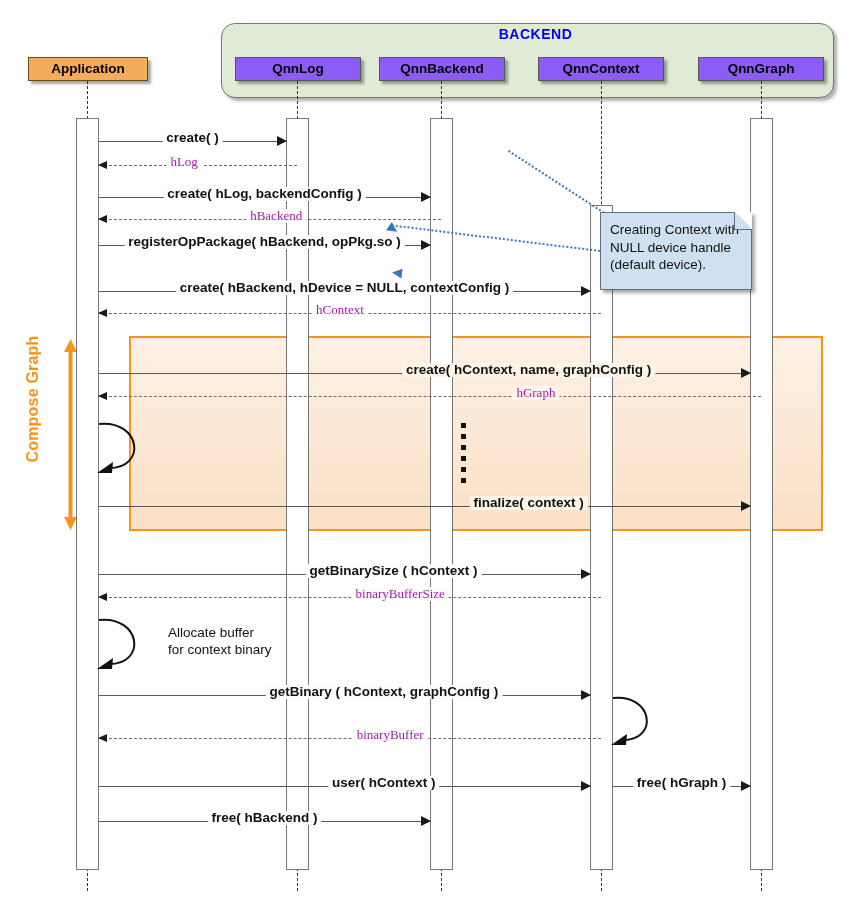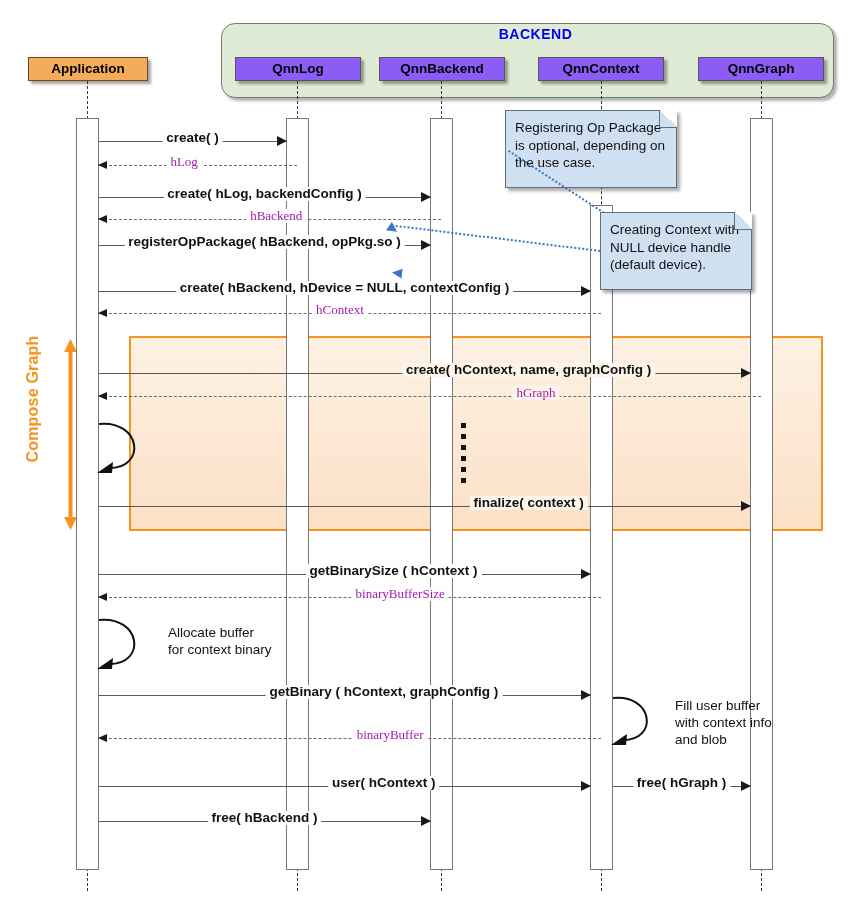--- a/index.html
+++ b/index.html
@@ -219,23 +219,20 @@
   <div class="msg call" style="left:99px;top:695px;width:491px;">
     <div class="line"></div>
     <div class="head r"></div>
     <div class="cap" style="left:58%;">getBinary ( hContext, graphConfig )</div>
   </div>
 
   <svg class="selfloop" style="left:609px;top:692px;width:62px;height:58px;" viewBox="0 0 62 58">
     <path d="M4,6 C44,2 50,48 14,48" fill="none" stroke="#111" stroke-width="2"></path>
     <polygon points="2,53 18,42 17,53" fill="#111"></polygon>
   </svg>
-  <div class="selfnote" style="left:675px;top:697px;">Fill user buffer
-with context info
-and blob</div>
 
   <div class="msg ret" style="left:99px;top:738px;width:502px;">
     <div class="line"></div>
     <div class="head l"></div>
     <div class="cap" style="left:58%;">binaryBuffer</div>
   </div>
 
   <div class="msg call" style="left:99px;top:786px;width:491px;">
     <div class="line"></div>
     <div class="head r"></div>
@@ -247,24 +244,20 @@
     <div class="head r"></div>
     <div class="cap" style="left:50%;">free( hGraph )</div>
   </div>
 
   <div class="msg call" style="left:99px;top:821px;width:331px;">
     <div class="line"></div>
     <div class="head r"></div>
     <div class="cap" style="left:50%;">free( hBackend )</div>
   </div>
 
-  <div class="note" style="left:505px;top:110px;width:172px;height:78px;">
-    <div class="fold"></div>
-    <span>Registering Op Package is optional, depending on the use case.</span>
-  </div>
 
   <div class="noteline" style="left:509px;top:150px;width:130px;transform:rotate(33deg);"></div>
   <div class="notearrow" style="left:388px;top:224px;transform:rotate(215deg);"></div>
 
   <div class="note" style="left:600px;top:212px;width:152px;height:78px;">
     <div class="fold"></div>
     <span>Creating Context with NULL device handle (default device).</span>
   </div>
 
   <div class="noteline" style="left:600px;top:252px;width:210px;transform:rotate(187deg);"></div>

